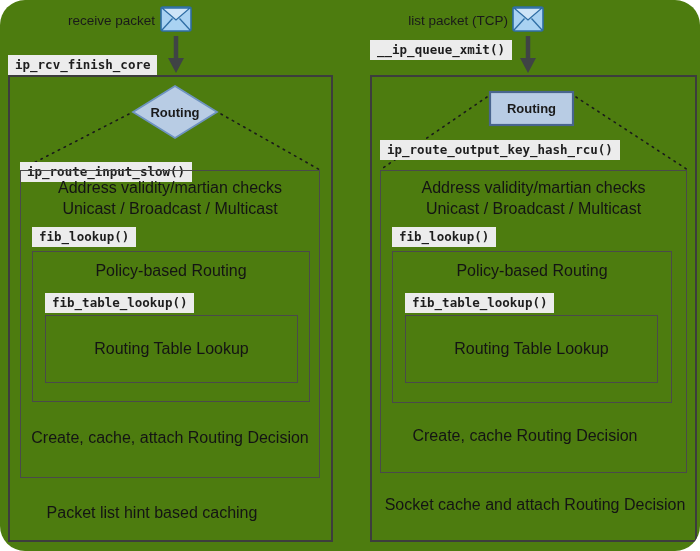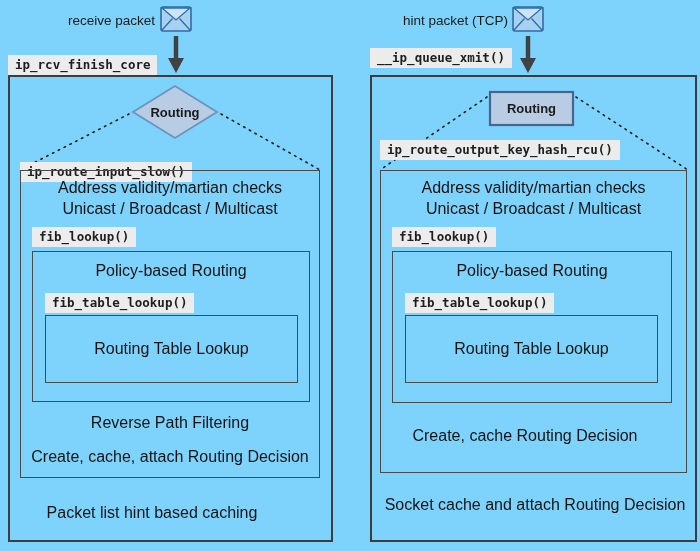--- a/index.html
+++ b/index.html
@@ -1,20 +1,21 @@
 <!DOCTYPE html>
 <html><head>
 <meta charset="utf-8">
 <style>
   html,body { margin:0; padding:0; background:#ffffff; }
   .stage {
     position:relative; width:700px; height:551px;
-    background:#7dd3fc; overflow:hidden;
+    background:#4d7c0f; overflow:hidden;
     font-family:"Liberation Sans", sans-serif;
     color:#111111;
+    border-radius:25px;
   }
   .abs { position:absolute; }
   .hdr-label {
     font-size:13.5px; color:#1a1a1a; text-align:right; white-space:nowrap;
   }
   .code-label {
     display:inline-block;
     font-family:"DejaVu Sans Mono", monospace;
     font-weight:bold; font-size:12.5px; color:#1e1e1e;
     background:#ececec; padding:2px 7px 3px 7px; white-space:nowrap;
@@ -83,40 +84,39 @@
   <div class="abs body-text" style="left:32px; top:262px; width:278px;">Policy-based Routing</div>
 
   <div class="abs" style="left:45px; top:293px;">
     <span class="code-label">fib_table_lookup()</span>
   </div>
 
   <div class="abs inner-box" style="left:45px; top:315px; width:253px; height:68px;"></div>
 
   <div class="abs body-text" style="left:45px; top:340px; width:253px;">Routing Table Lookup</div>
 
-  <div class="abs body-text" style="left:20px; top:414px; width:300px;">Reverse Path Filtering</div>
-  <div class="abs body-text" style="left:20px; top:448px; width:300px;">Create, cache, attach Routing Decision</div>
+  <div class="abs body-text" style="left:20px; top:429px; width:300px;">Create, cache, attach Routing Decision</div>
 
   <div class="abs body-text" style="left:8px; top:504px; width:288px;">Packet list hint based caching</div>
 
-  <div class="abs hdr-label" style="left:352px; top:13px; width:156px;">hint packet (TCP)</div>
+  <div class="abs hdr-label" style="left:352px; top:13px; width:156px;">list packet (TCP)</div>
 
   <svg class="abs" style="left:512px; top:6px;" width="32" height="26" viewBox="0 0 32 26">
     <rect x="1" y="1" width="30" height="24" rx="2" stroke="#2e6da4" stroke-width="1.6" fill="#a9d2f2"></rect>
     <polygon points="2,2 16,14 30,2" stroke="#2e6da4" stroke-width="1.3" fill="#cde4f7"></polygon>
     <line x1="2" y1="24" x2="12.5" y2="12.5" stroke="#2e6da4" stroke-width="1.3"></line>
     <line x1="30" y1="24" x2="19.5" y2="12.5" stroke="#2e6da4" stroke-width="1.3"></line>
   </svg>
 
   <svg class="abs" style="left:520px; top:36px;" width="16" height="38" viewBox="0 0 16 38">
     <line x1="8" y1="0" x2="8" y2="24" stroke-width="4.5" stroke="#3f4345"></line>
     <polygon points="0,22 16,22 8,37" fill="#3f4345"></polygon>
   </svg>
 
-  <div class="abs" style="left:370px; top:48px;">
+  <div class="abs" style="left:370px; top:40px;">
     <span class="code-label">__ip_queue_xmit()</span>
   </div>
 
   <div class="abs outer-box" style="left:370px; top:75px; width:327px; height:467px;"></div>
 
   <svg class="abs" style="left:370px; top:75px;" width="327" height="100" viewBox="0 0 327 100">
     <line x1="117" y1="22" x2="10" y2="95" stroke="#1a1a1a" stroke-width="1.6" stroke-dasharray="1.5 5" stroke-linecap="round"></line>
     <line x1="206" y1="22" x2="318" y2="95" stroke="#1a1a1a" stroke-width="1.6" stroke-dasharray="1.5 5" stroke-linecap="round"></line>
     <rect x="120" y="17" width="83" height="33" stroke="#49658e" stroke-width="2.2" fill="#b8cce4"></rect>
     <text class="routing-txt" x="161.5" y="38" text-anchor="middle">Routing</text>

